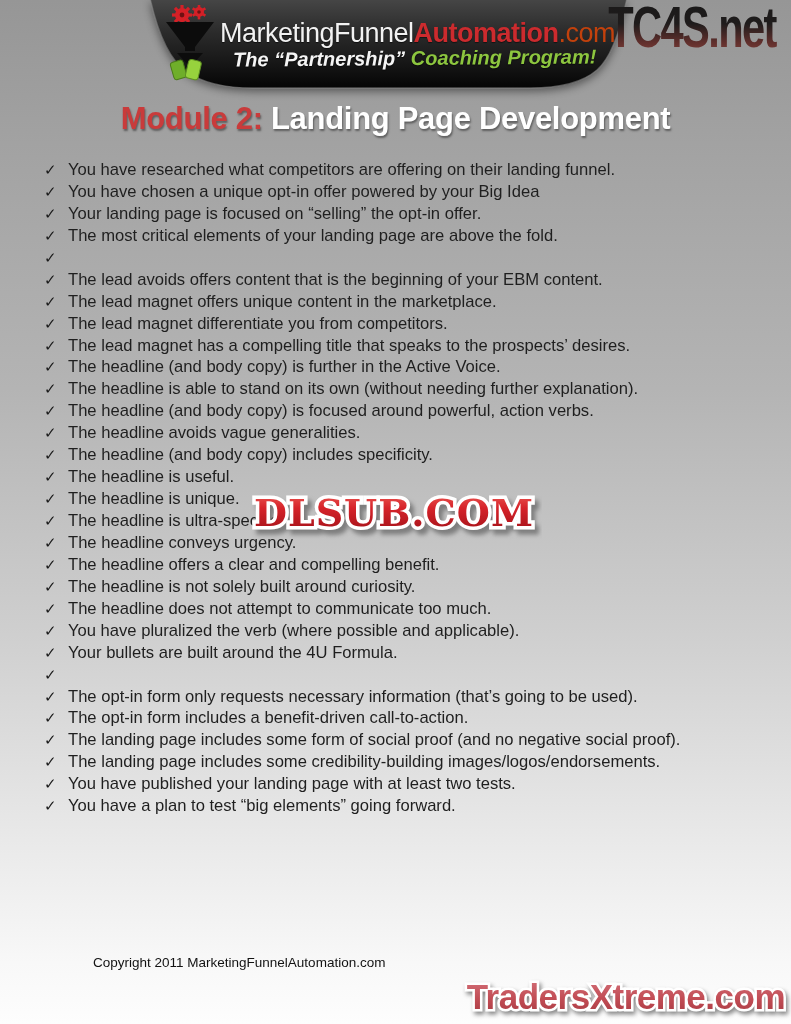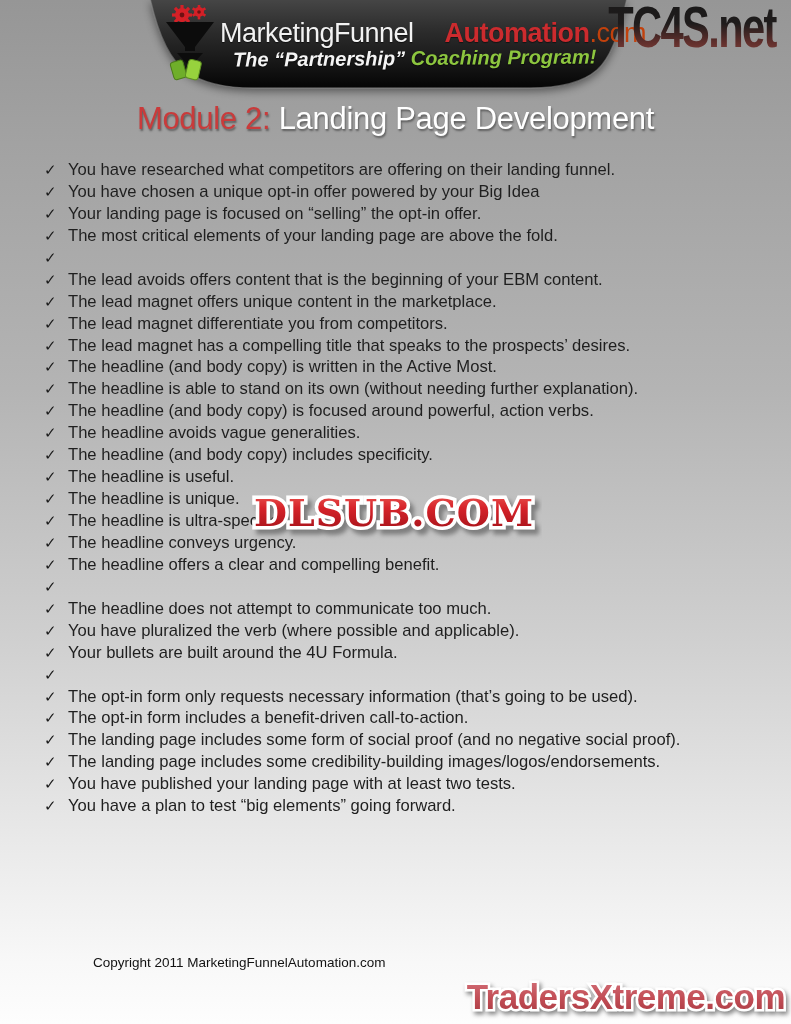--- a/index.html
+++ b/index.html
@@ -6,29 +6,29 @@
   body{
     width:791px;height:1024px;position:relative;overflow:hidden;
     font-family:"Liberation Sans",sans-serif;
     background:linear-gradient(180deg,#969696 0%,#a2a2a2 14%,#b4b4b4 38%,#cfcfcf 62%,#e9e9e9 82%,#f8f8f8 94%,#fdfdfd 100%);
   }
   
   #banner-svg{position:absolute;left:145px;top:0;z-index:1;filter:drop-shadow(0 3px 4px rgba(0,0,0,0.45));}
   #logo-block{position:absolute;left:163px;top:5px;z-index:2;}
   #logo-line{position:absolute;left:220px;top:18px;z-index:2;font-size:27px;letter-spacing:-0.5px;white-space:nowrap;}
   #logo-line .p1{color:#f2f2f2;text-shadow:0 1px 1px rgba(0,0,0,0.6);}
-  #logo-line .p2{color:#cc2b2e;font-weight:700;text-shadow:0 1px 1px rgba(0,0,0,0.5);padding-left:31px;}
+  #logo-line .p2{color:#cc2b2e;font-weight:700;text-shadow:0 1px 1px rgba(0,0,0,0.5);}
   #logo-line .p3{color:#c2410c;}
   #tagline{position:absolute;left:233px;top:47px;z-index:2;font-size:20px;font-style:italic;font-weight:700;white-space:nowrap;transform:rotate(-0.5deg);}
   #tagline .t1{color:#f5f5f5;text-shadow:0 1px 1px rgba(0,0,0,0.6);}
   #tagline .t2{color:#8dc63f;text-shadow:0 1px 1px rgba(0,0,0,0.55);}
   #tc4s-svg{position:absolute;left:593px;top:1px;z-index:3;}
   
   #page-title{position:absolute;left:0;top:101px;width:791px;text-align:center;z-index:2;
-    font-size:31px;font-weight:400;white-space:nowrap;letter-spacing:-0.3px;}
+    font-size:31px;font-weight:700;white-space:nowrap;letter-spacing:-0.3px;}
   #page-title .module{color:#c93b3b;text-shadow:1px 2px 2px rgba(40,40,40,0.55);}
   #page-title .rest{color:#ffffff;text-shadow:1px 2px 2px rgba(40,40,40,0.55);}
   
   #checklist{position:absolute;left:44px;top:159px;margin:0;padding:0;list-style:none;z-index:2;}
   #checklist li{display:flex;align-items:baseline;line-height:21.95px;height:21.95px;white-space:nowrap;
     font-size:16.6px;color:#1f1f1f;}
   #checklist .check{width:24px;font-size:15px;color:#1a1a1a;}
   
   #dlsub-svg{position:absolute;left:246px;top:484px;z-index:5;}
   #copyright{position:absolute;left:93px;top:955px;font-size:13.5px;color:#121212;z-index:2;white-space:nowrap;}
@@ -144,21 +144,21 @@
     <li>
     <span class="check">✓</span>
     <span class="txt">The lead magnet differentiate you from competitors.</span>
   </li>
     <li>
     <span class="check">✓</span>
     <span class="txt">The lead magnet has a compelling title that speaks to the prospects’ desires.</span>
   </li>
     <li>
     <span class="check">✓</span>
-    <span class="txt">The headline (and body copy) is written in the Active Most.</span>
+    <span class="txt">The headline (and body copy) is further in the Active Voice.</span>
   </li>
     <li>
     <span class="check">✓</span>
     <span class="txt">The headline is able to stand on its own (without needing further explanation).</span>
   </li>
     <li>
     <span class="check">✓</span>
     <span class="txt">The headline (and body copy) is focused around powerful, action verbs.</span>
   </li>
     <li>
@@ -184,20 +184,21 @@
     <li>
     <span class="check">✓</span>
     <span class="txt">The headline conveys urgency.</span>
   </li>
     <li>
     <span class="check">✓</span>
     <span class="txt">The headline offers a clear and compelling benefit.</span>
   </li>
     <li>
     <span class="check">✓</span>
+    <span class="txt">The headline is not solely built around curiosity.</span>
   </li>
     <li>
     <span class="check">✓</span>
     <span class="txt">The headline does not attempt to communicate too much.</span>
   </li>
     <li>
     <span class="check">✓</span>
     <span class="txt">You have pluralized the verb (where possible and applicable).</span>
   </li>
     <li>

